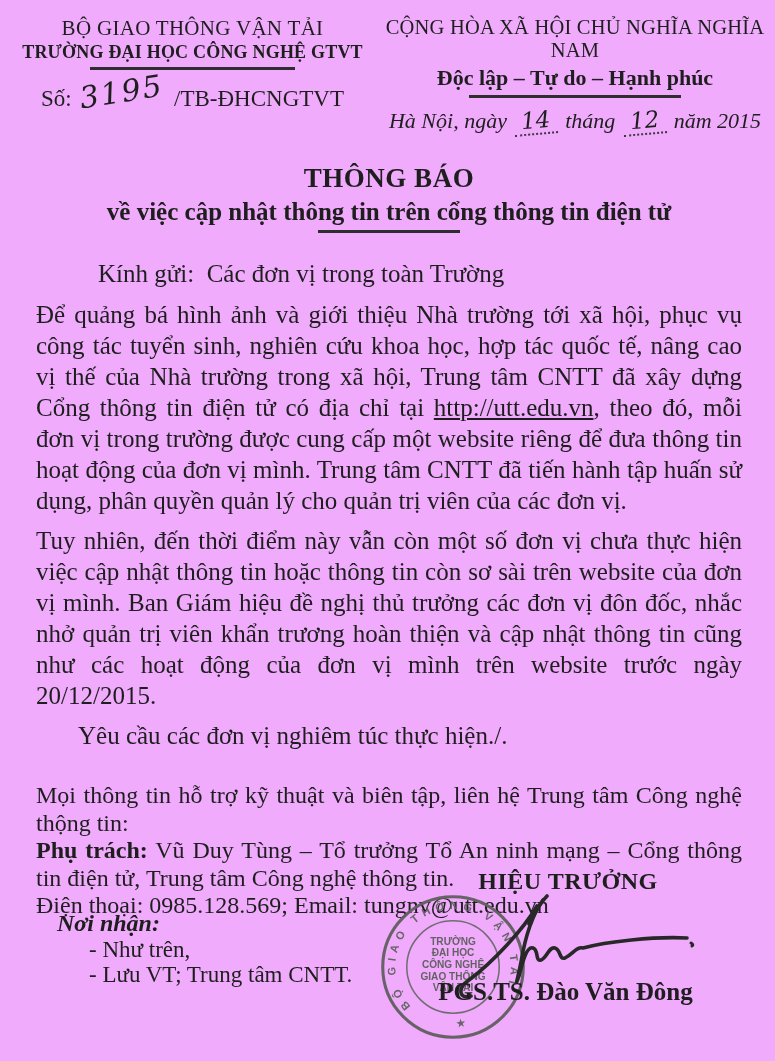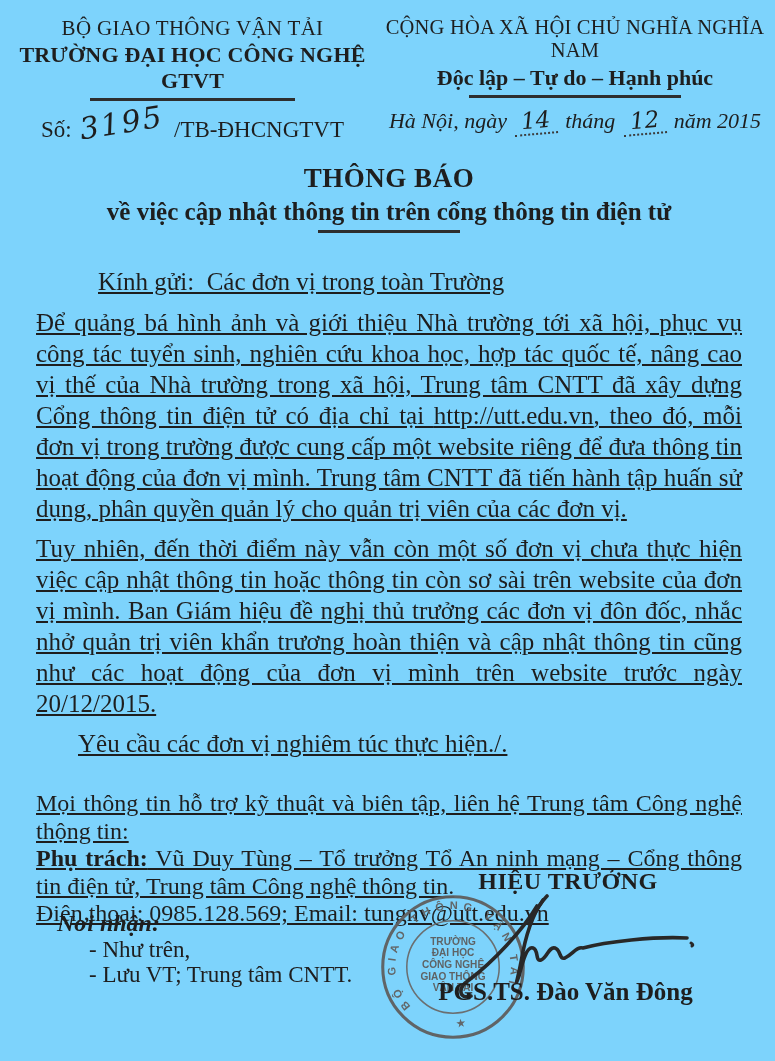--- a/index.html
+++ b/index.html
@@ -1,30 +1,30 @@
 <!DOCTYPE html>
 <html><head>
 <meta charset="utf-8">
 <style>
   html,body{margin:0;padding:0;background:#e8e8e6;}
   .page{
     position:relative;
     width:775px;height:1061px;
     margin:0 auto;
-    background:#7dd3fc;
+    background:#f0abfc;
     color:#1e1e1e;
     font-family:"Liberation Serif","DejaVu Serif",serif;
     overflow:hidden;
   }
   
   .hdr{position:absolute;top:16px;left:0;width:775px;display:flex;}
   .hdr-left{position:absolute;left:10px;top:0;width:365px;text-align:center;}
   .hdr-right{position:absolute;left:385px;top:0;width:380px;text-align:center;}
   .ministry{font-size:21px;letter-spacing:.3px;}
-  .school{font-size:22px;font-weight:bold;margin-top:1px;letter-spacing:.2px;}
+  .school{font-size:18px;font-weight:bold;margin-top:1px;letter-spacing:.2px;}
   .rule{height:2.5px;background:#2e2e2e;}
   .rule-left{width:205px;margin:4px auto 0;}
   .rule-right{width:212px;margin:4px auto 0;}
   .country{font-size:20.5px;letter-spacing:.2px;}
   .motto{font-size:22px;font-weight:bold;margin-top:3px;}
   .num-line{margin-top:8px;font-size:23px;}
   .hand{font-family:"DejaVu Serif",serif;font-style:italic;display:inline-block;}
   .hand-num{
     font-size:30px;
     transform:rotate(-9deg) translateY(-4px);
@@ -38,21 +38,21 @@
     padding:0 7px;
     transform:rotate(-5deg);
     margin:0 2px;
   }
   
   .title-block{position:absolute;top:163px;left:36px;width:706px;text-align:center;}
   .doc-type{font-size:27px;font-weight:bold;letter-spacing:.5px;}
   .doc-subtitle{font-size:25px;font-weight:bold;margin-top:4px;}
   .subtitle-underline{width:142px;height:2.5px;background:#2e2e2e;margin:4px auto 0;}
   
-  .content{position:absolute;top:266px;left:36px;width:706px;text-decoration:underline;}
+  .content{position:absolute;top:258px;left:36px;width:706px;}
   .salutation{font-size:25px;line-height:31px;margin:0 0 10px;padding-left:62px;}
   .body-p{font-size:25px;line-height:31px;text-align:justify;margin:0 0 9px;}
   .closing{padding-left:42px;text-align:left;}
   .url{text-decoration:underline;text-underline-offset:2px;}
   .contact{margin-top:31px;font-size:24px;line-height:27.5px;}
   .contact p{margin:0;text-align:justify;}
   .contact .b{font-weight:bold;}
   
   .recipients{position:absolute;left:46px;top:870px;}
   .rec-label{font-size:24px;font-weight:bold;font-style:italic;margin-left:11px;margin-top:40px;}

